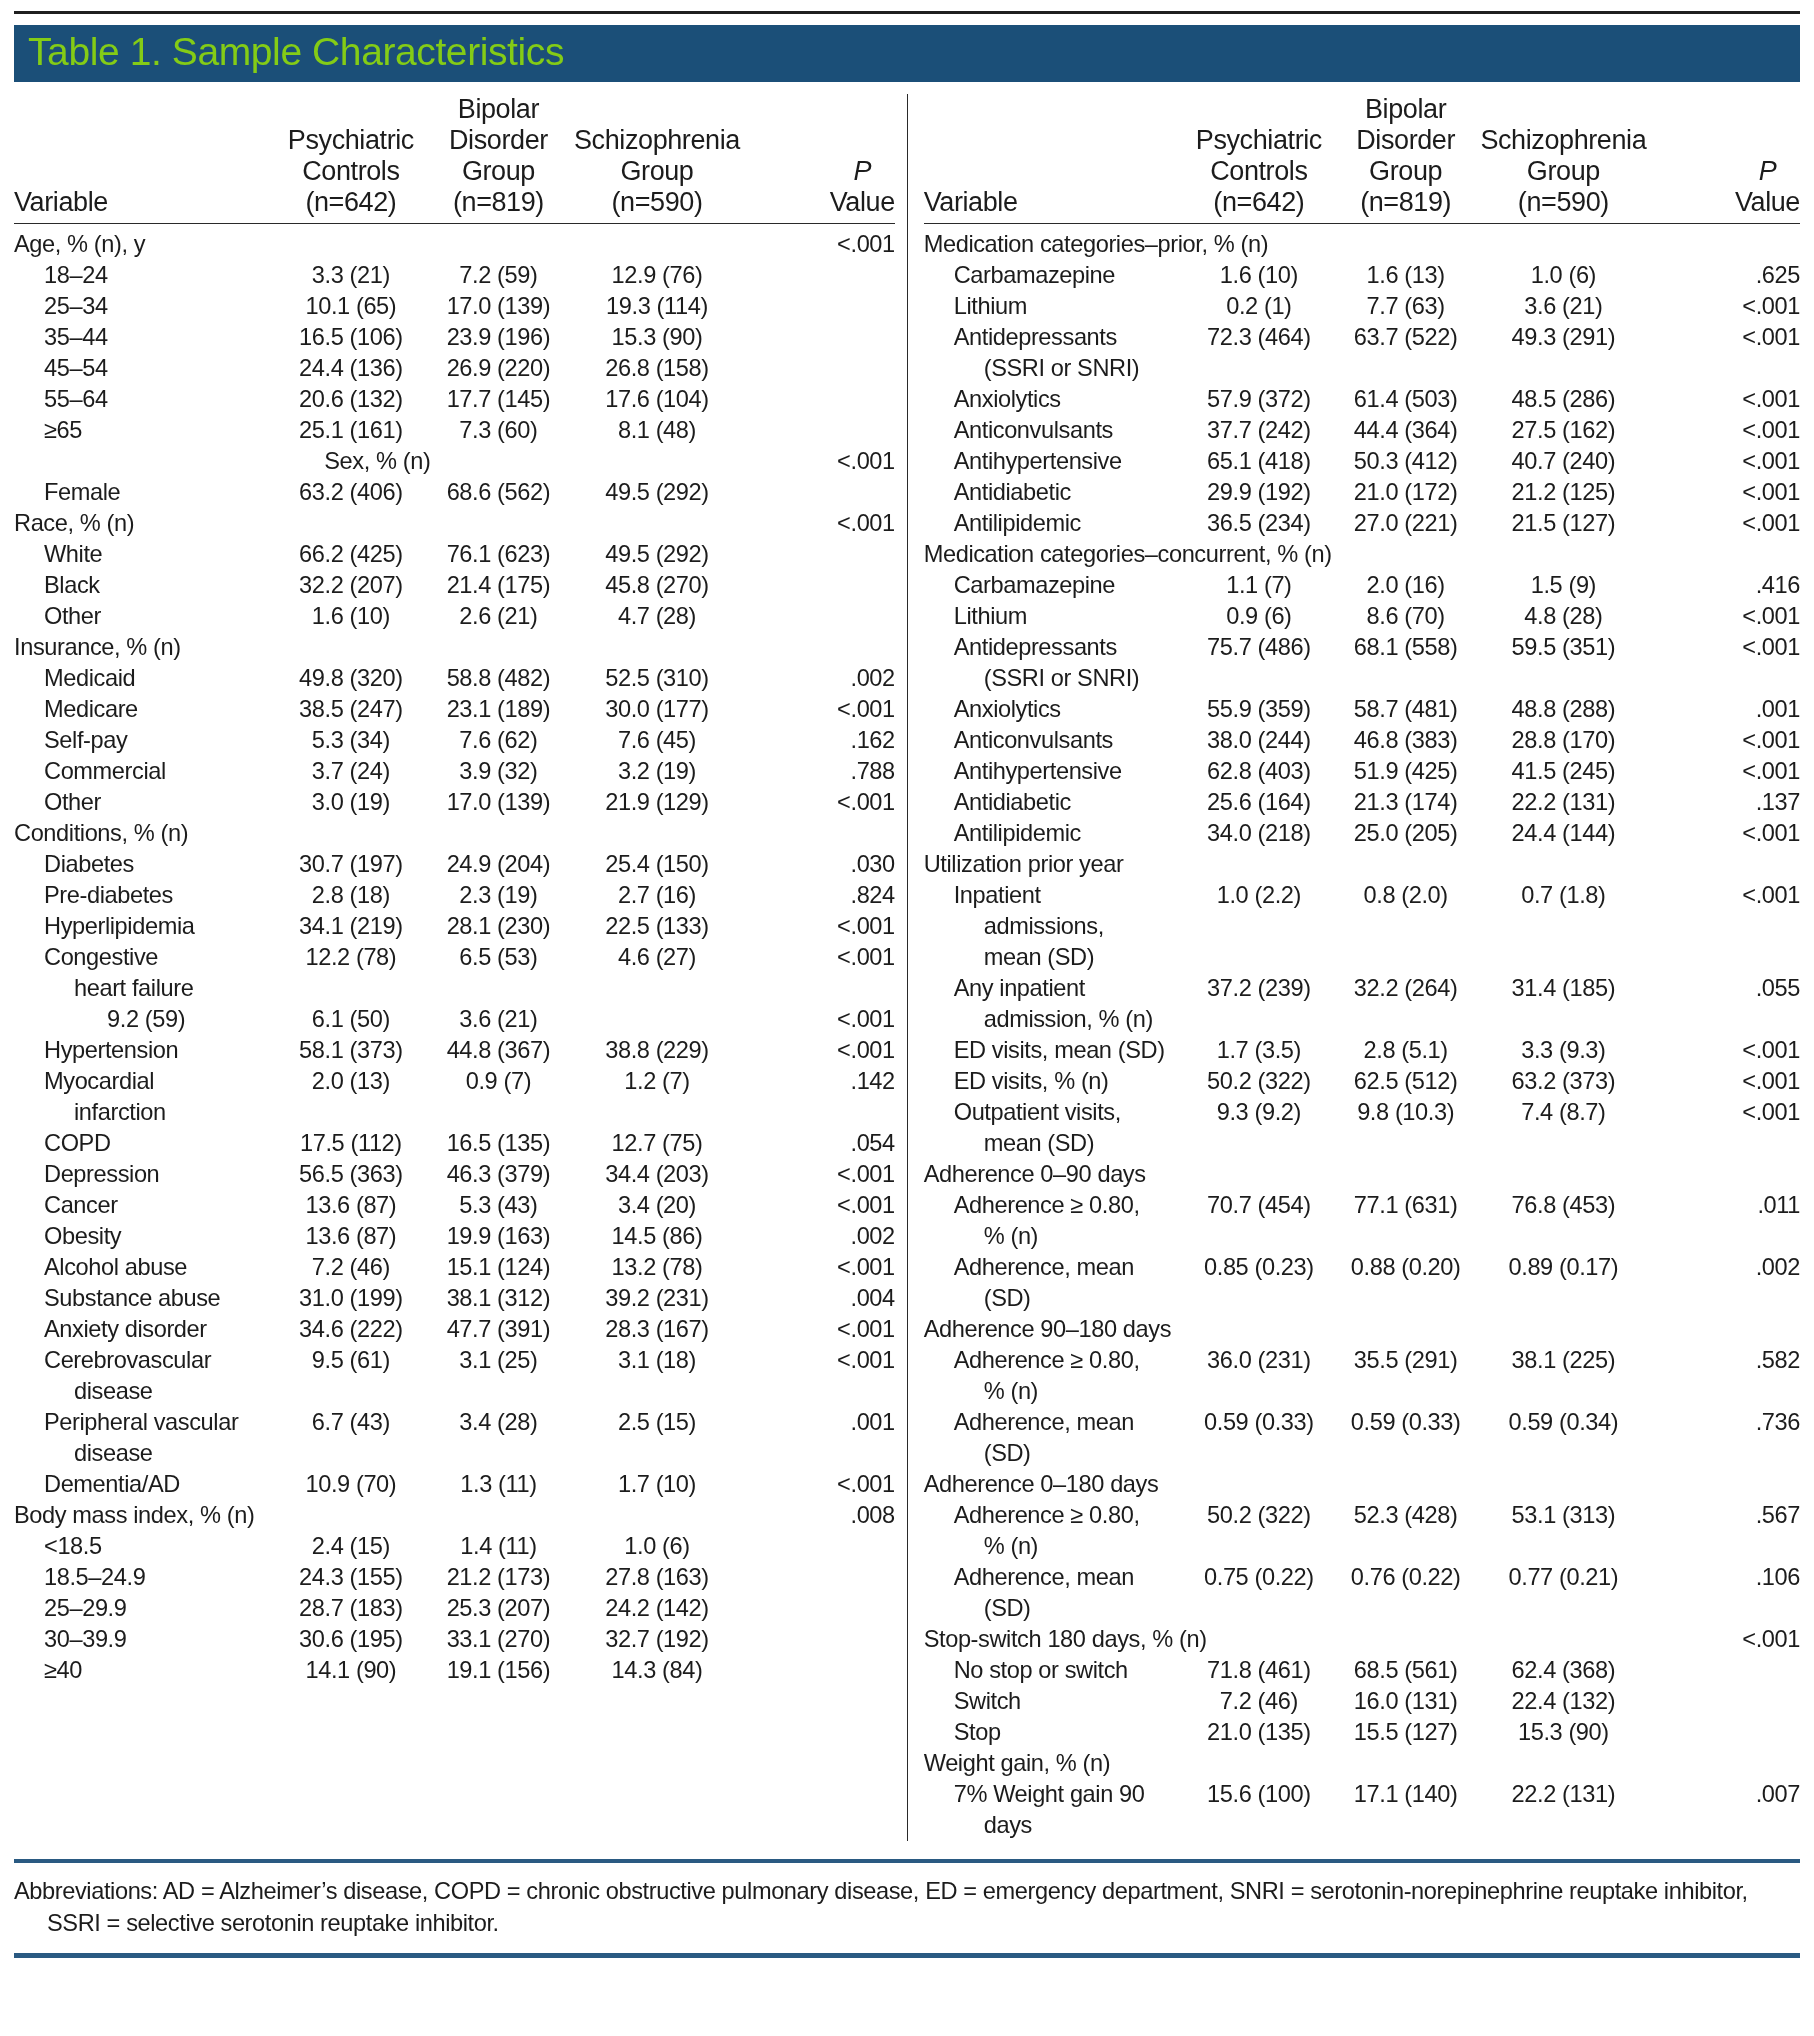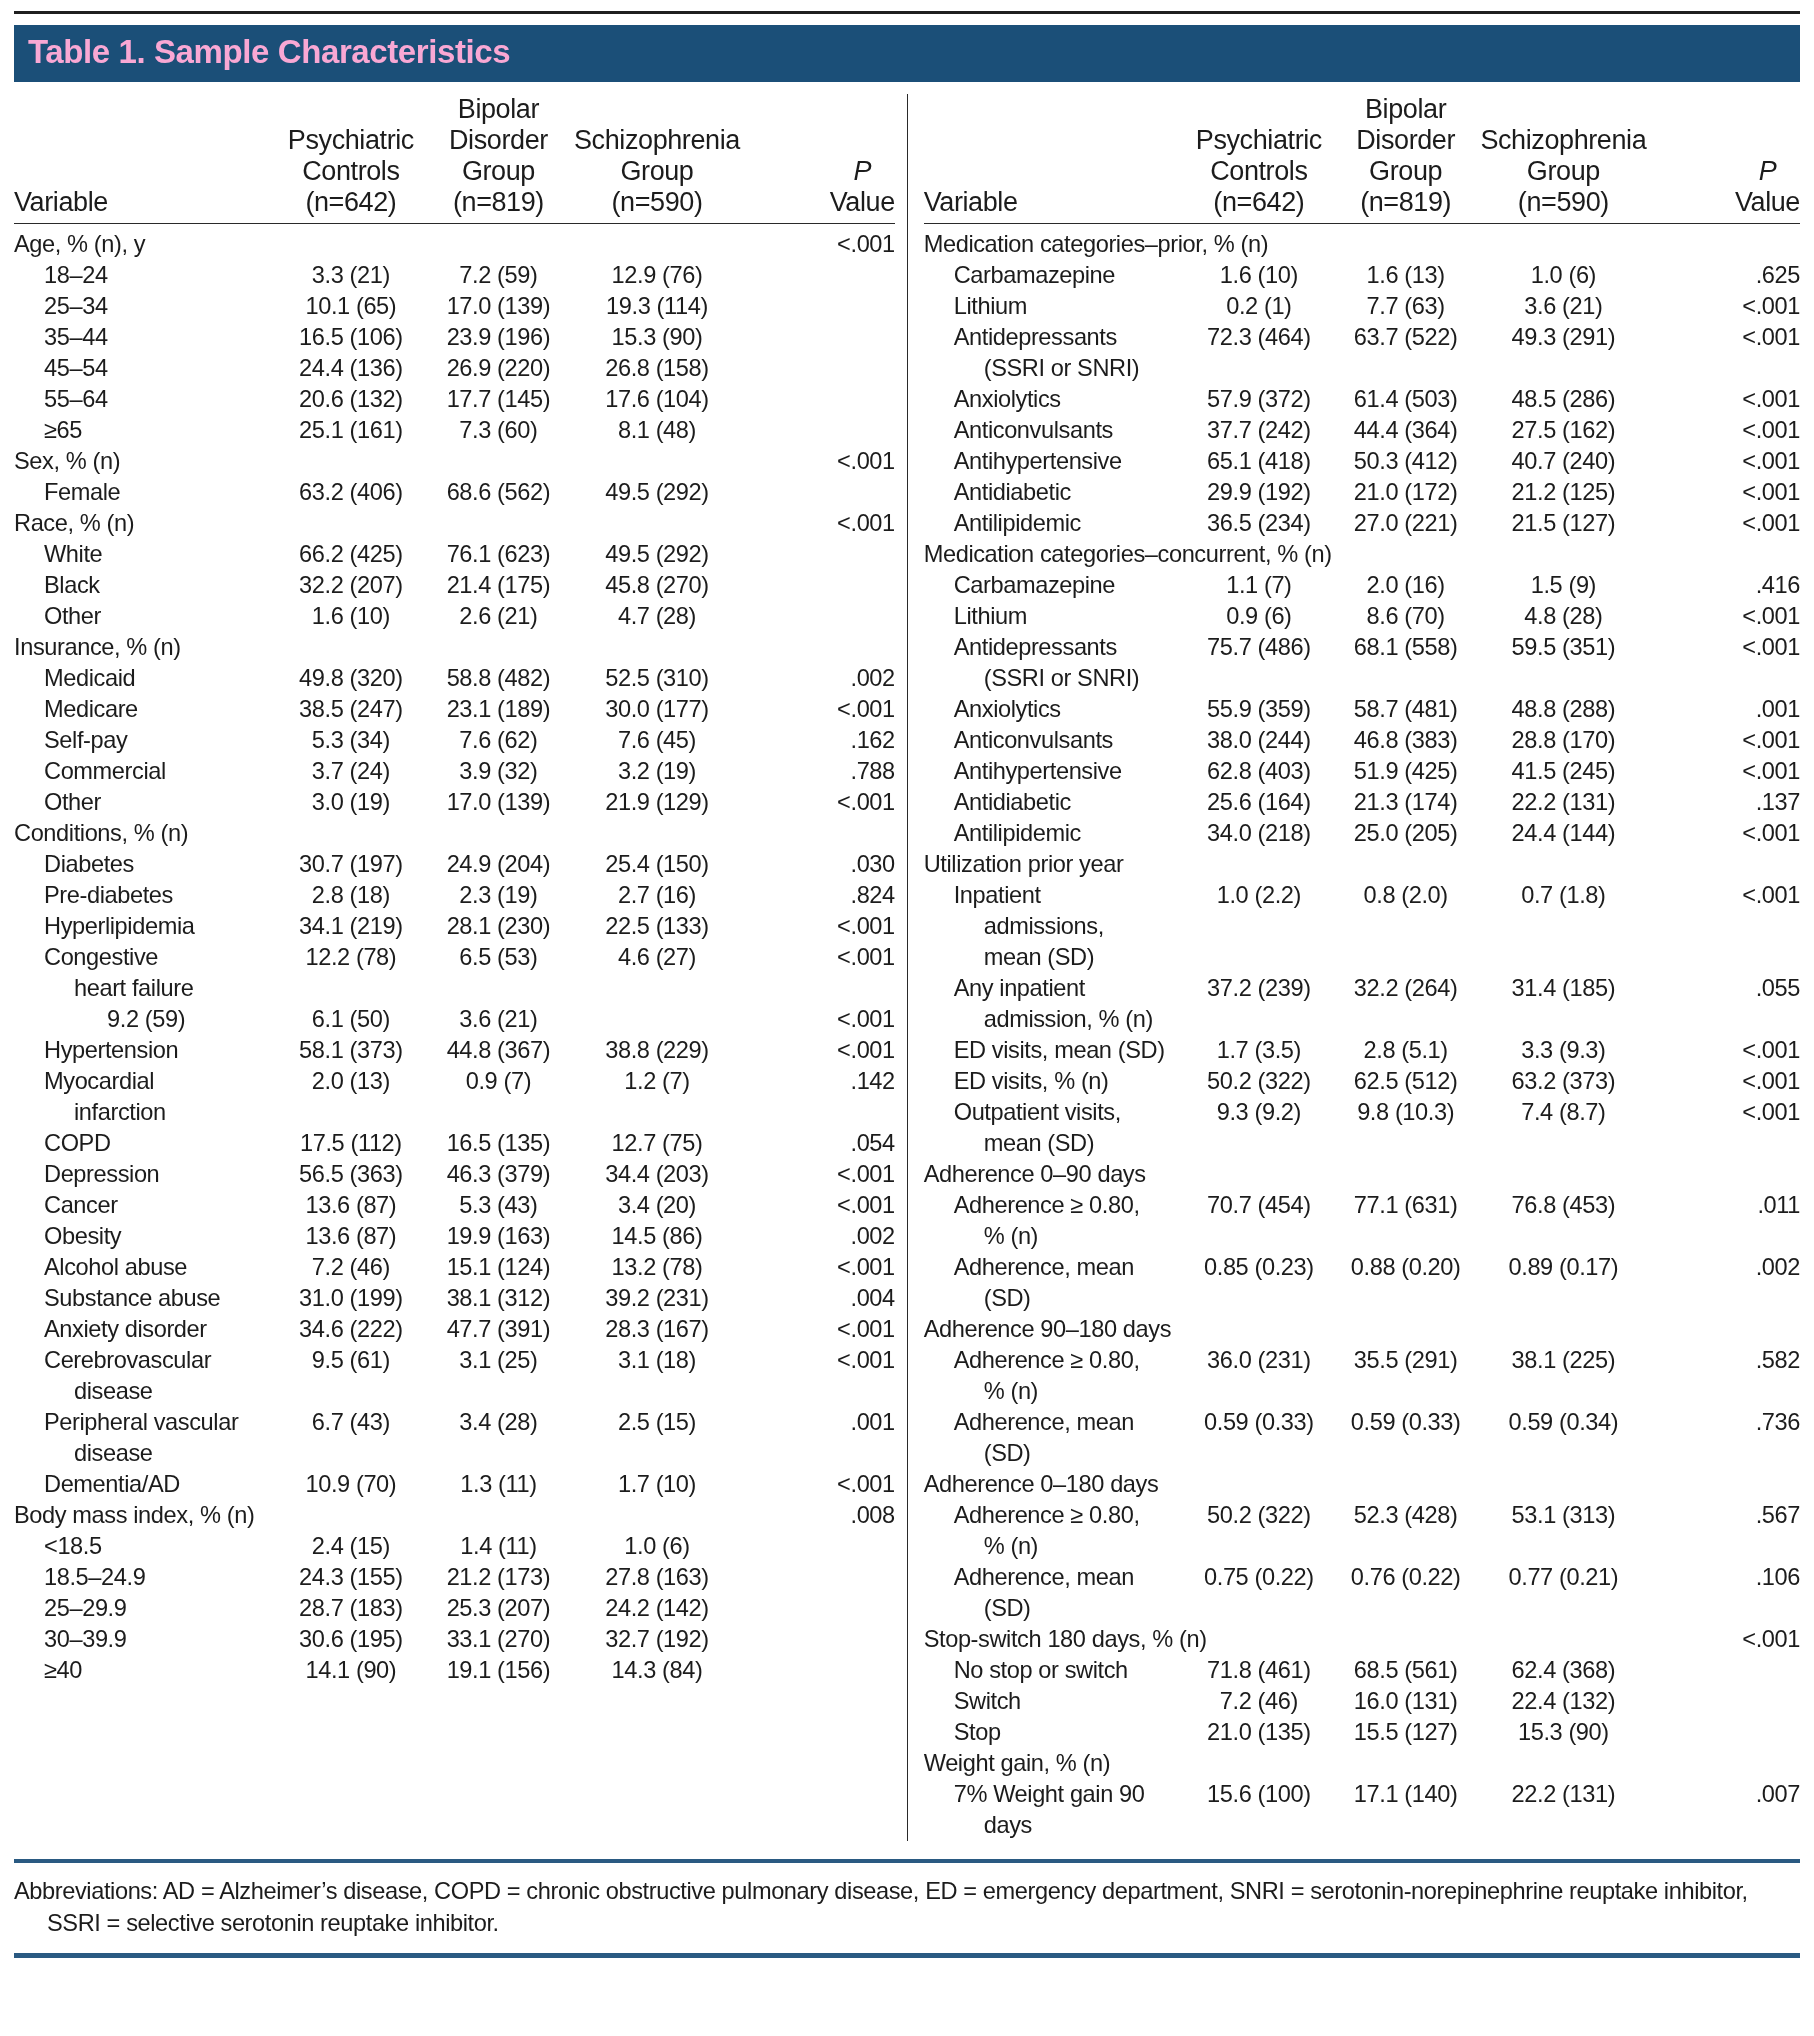--- a/index.html
+++ b/index.html
@@ -6,23 +6,23 @@
   body {
     width:1814px;
     font-family:"Liberation Sans", sans-serif;
     color:#1c1c1c;
     letter-spacing:-0.4px;
   }
   .page { padding:7px 14px 0 14px; box-sizing:border-box; }
   .top-rule { height:3.5px; background:#1f1f1f; margin:3.5px 0 10.5px 0; }
   .title-bar {
     background:var(--title-bar, #1b4f78);
-    color:#f9a8d4;
-    font-weight:bold;
-    font-size:33px;
+    color:#84cc16;
+    font-weight:normal;
+    font-size:39px;
     line-height:38px;
     padding:8.7px 15.7px 10.5px 14px;
   }
   .columns { display:flex; align-items:stretch; margin-top:12.2px; }
   .half { width:50%; box-sizing:border-box; }
   .half.left  { padding-right:12.2px; }
   .half.right { border-left:1.7px solid var(--divider, #2a2a2a); padding-left:15.7px; }
   .thead {
     display:grid;
     grid-template-columns:30% 16.5% 17% 19% 1fr;
@@ -143,21 +143,21 @@
           <div class="trow">
             <div class="cell label item">
               <div>≥65</div>
             </div>
             <div class="cell val">25.1 (161)</div>
             <div class="cell val">7.3 (60)</div>
             <div class="cell val">8.1 (48)</div>
             <div class="cell pcell" style="grid-column: 5;"></div>
           </div>
           <div class="trow">
-            <div class="cell label section" style="grid-column: 1 / 5;">
+            <div class="cell label section" style="grid-column: 1 / 5; text-align: center;">
               <div>Sex, % (n)</div>
             </div>
             <div class="cell pcell" style="grid-column: 5;">&lt;.001</div>
           </div>
           <div class="trow">
             <div class="cell label item">
               <div>Female</div>
             </div>
             <div class="cell val">63.2 (406)</div>
             <div class="cell val">68.6 (562)</div>

